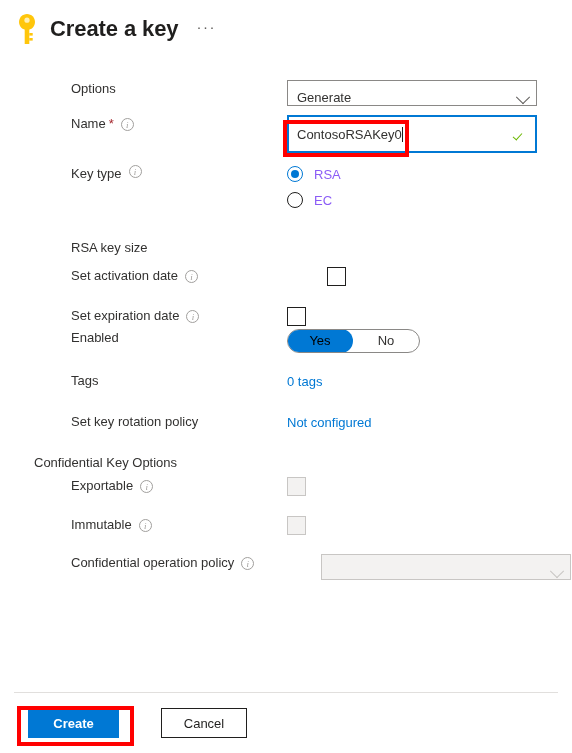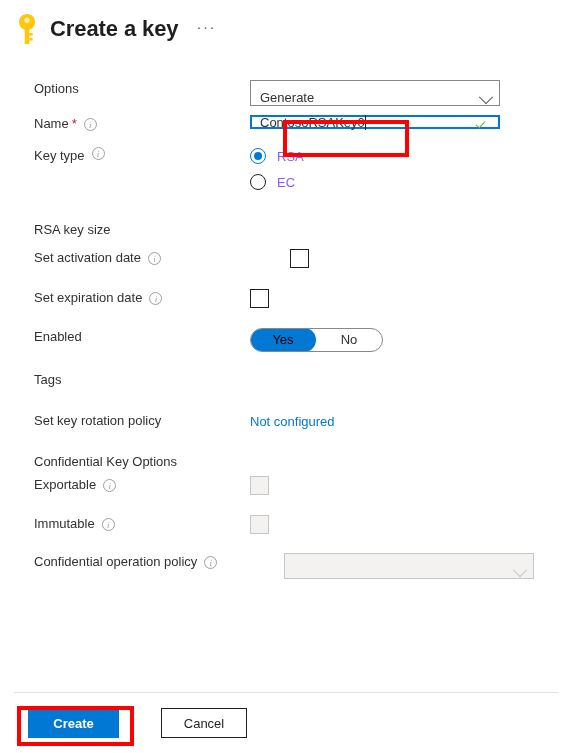--- a/index.html
+++ b/index.html
@@ -51,20 +51,21 @@
   }
 
   
   .form {
     padding: 28px 0 0 0;
   }
   .row {
     display: flex;
     align-items: flex-start;
     min-height: 20px;
+    padding-left: 37px;
   }
   .label-col {
     width: 250px;
     flex: 0 0 250px;
     padding-left: 34px;
     box-sizing: border-box;
     display: flex;
     align-items: center;
     font-size: 13px;
     color: #323130;
@@ -127,21 +128,21 @@
     transform: rotate(45deg) translate(-2px, -2px);
     flex: 0 0 auto;
   }
   .dropdown.disabled .chev {
     border-color: #c8c6c4;
   }
 
   
   .textbox {
     width: 250px;
-    height: 14px;
+    height: 38px;
     border: 2px solid #0078d4;
     background: #ffffff;
     display: flex;
     align-items: center;
     padding: 0 8px 0 8px;
     box-sizing: border-box;
     font-size: 13px;
     color: #323130;
     cursor: text;
   }
@@ -400,35 +401,38 @@
   <div class="row" style="margin-top:20px;">
     <div class="label-col">
       <span>Set expiration date</span>
       <span class="info-icon">i</span>
     </div>
     <div class="ctrl-col">
       <div class="checkbox"></div>
     </div>
   </div>
 
-  <div class="row" style="margin-top:19px;">
+  <div class="row" style="margin-top:2px;">
     <div class="label-col">
       <span>Enabled</span>
     </div>
     <div class="ctrl-col">
       <div class="toggle">
         <div class="toggle-opt active">Yes</div>
         <div class="toggle-opt">No</div>
       </div>
     </div>
   </div>
 
   <div class="row" style="margin-top:19px;">
     <div class="label-col">
       <span>Tags</span>
+    </div>
+    <div class="ctrl-col">
+      <a class="link">0 tags</a>
     </div>
   </div>
 
   <div class="row" style="margin-top:21px;">
     <div class="label-col">
       <span>Set key rotation policy</span>
     </div>
     <div class="ctrl-col">
       <a class="link">Not configured</a>
     </div>

